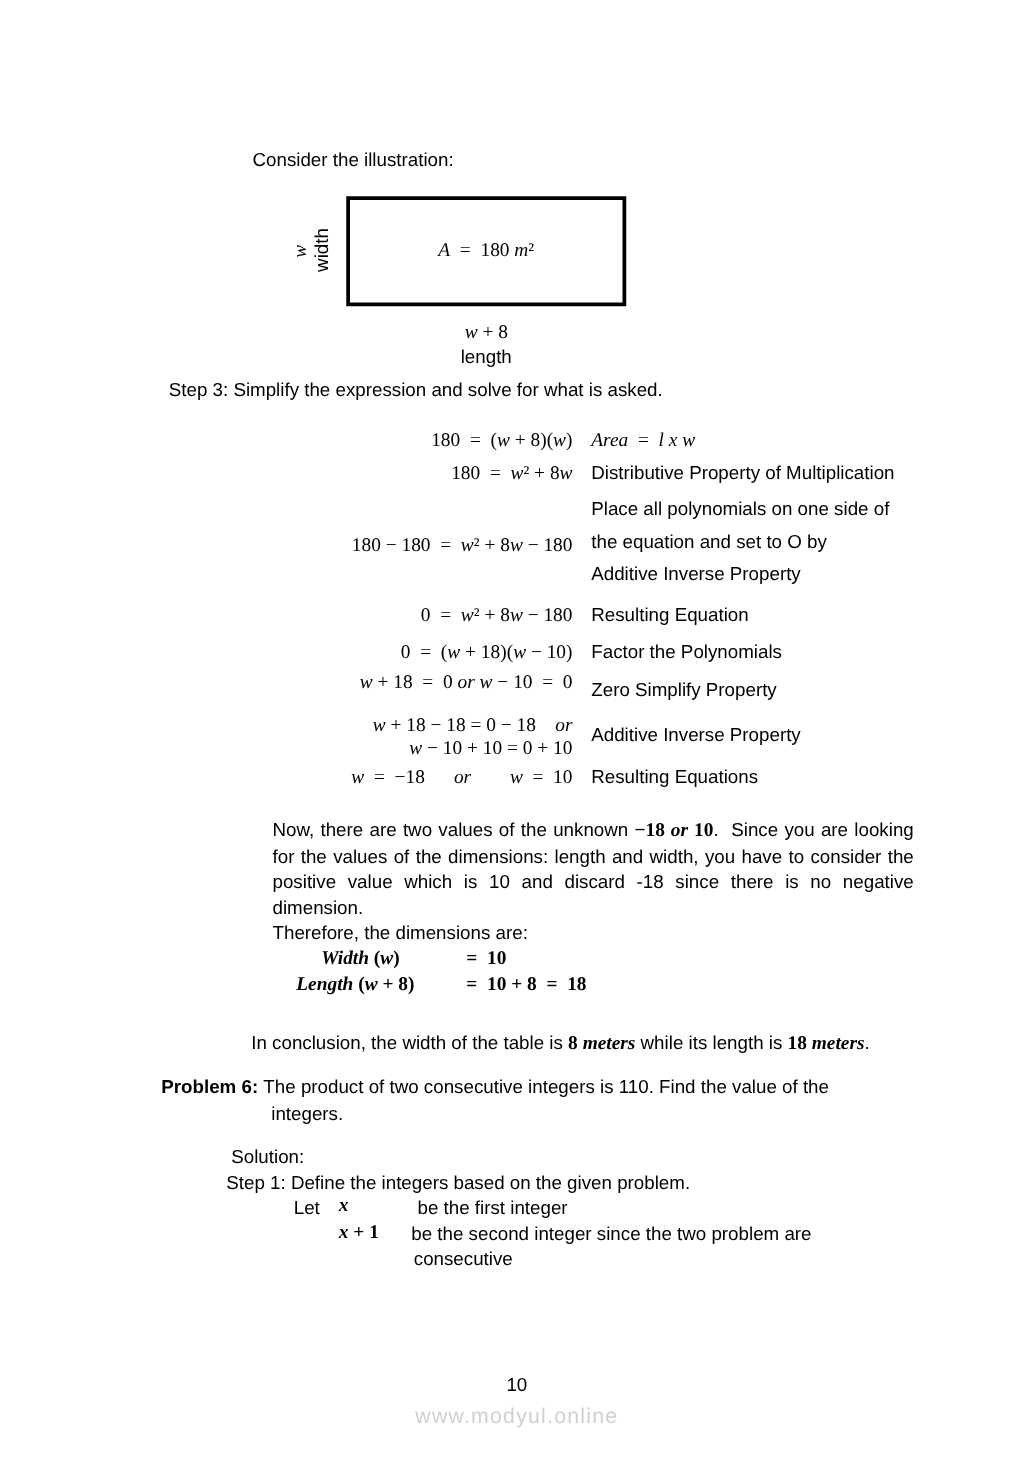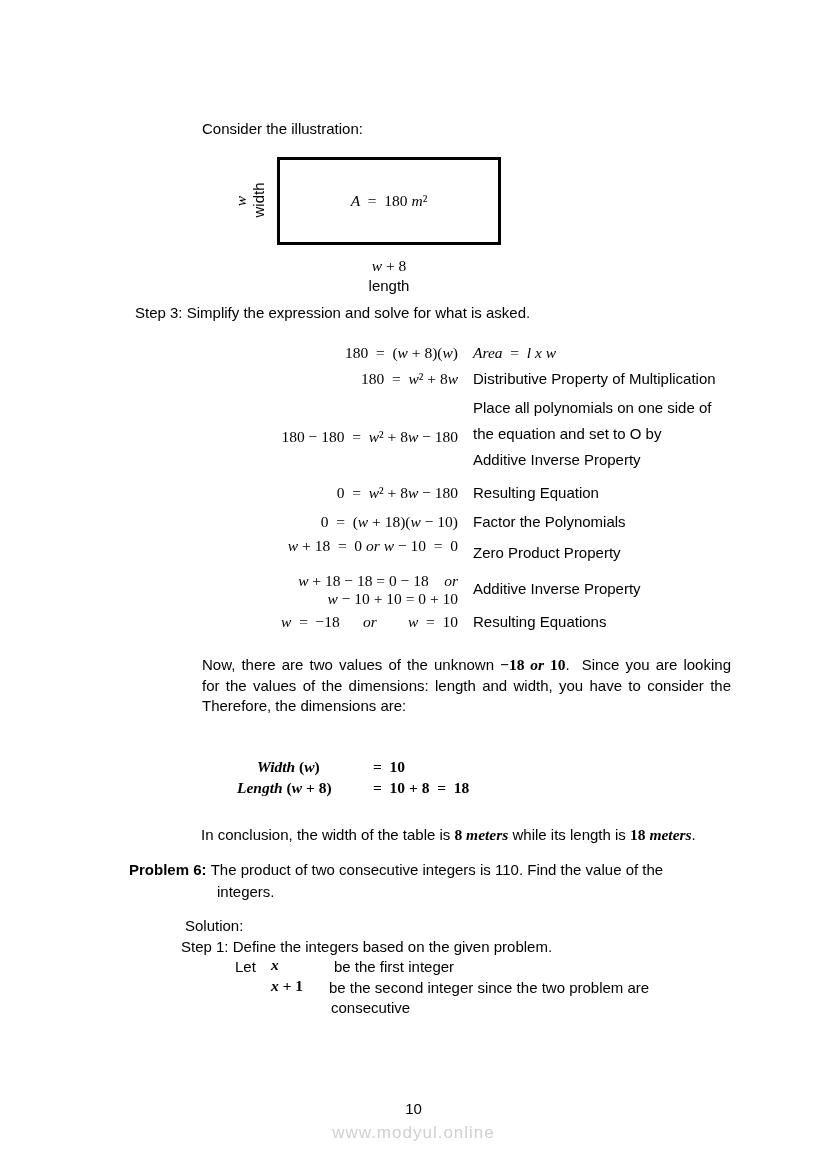--- a/index.html
+++ b/index.html
@@ -16,21 +16,21 @@
   .mbi { font-family:"Liberation Serif", serif; font-size:15.5px; font-weight:bold; font-style:italic; }
   .mathcol { right:369px; text-align:right; }
   .desccol { left:473px; }
   .rect {
     position:absolute; left:277px; top:157px; width:218px; height:82px;
     border:3px solid #000; display:flex; align-items:center; justify-content:center;
   }
   .vlab { position:absolute; transform:translate(-50%,-50%) rotate(-90deg); white-space:nowrap; }
   .cx { transform:translateX(-50%); }
   .para { position:absolute; left:202px; top:655px; width:529px; line-height:20.6px; white-space:normal; }
-  .para .ln { white-space:normal; }
+  .para .ln { white-space:normal;margin-left:16px; }
   .para .jl { text-align:justify; text-align-last:justify; }
   .centerline { position:absolute; left:0; width:827px; text-align:center; }
   .watermark { color:#d0d0d0; font-size:17px; letter-spacing:1px; }
 </style>
 </head>
 <body>
 
 <div class="page">
 
   <div class="abs" style="left:202px; top:120px;">Consider the illustration:</div>
@@ -55,27 +55,28 @@
   <div class="abs math mathcol" style="top:590px;"><i>w</i> − 10 + 10 = 0 + 10</div>
   <div class="abs math mathcol" style="top:613px;"><i>w</i>  =  −18      <i>or</i>        <i>w</i>  =  10</div>
 
   <div class="abs math desccol" style="top:344px;"><i>Area</i>  =  <i>l</i> <i>x</i> <i>w</i></div>
   <div class="abs desccol" style="top:399px;">Place all polynomials on one side of</div>
   <div class="abs desccol" style="top:370px;">Distributive Property of Multiplication</div>
   <div class="abs desccol" style="top:425px;">the equation and set to O by</div>
   <div class="abs desccol" style="top:451px;">Additive Inverse Property</div>
   <div class="abs desccol" style="top:484px;">Resulting Equation</div>
   <div class="abs desccol" style="top:513px;">Factor the Polynomials</div>
-  <div class="abs desccol" style="top:544px;">Zero Product Property</div>
+  <div class="abs desccol" style="top:544px;">Zero Simplify Property</div>
   <div class="abs desccol" style="top:580px;">Additive Inverse Property</div>
   <div class="abs desccol" style="top:613px;">Resulting Equations</div>
 
   <div class="para">
     <div class="ln jl"><span>Now, there are two values of the unknown </span><span class="mb">−18 </span><span class="mbi">or</span><span class="mb"> 10</span><span>.&nbsp; Since you are looking</span></div>
     <div class="ln jl"><span>for the values of the dimensions: length and width, you have to consider the</span></div>
+    <div class="ln jl"><span>positive value which is 10 and discard -18 since there is no negative dimension.</span></div>
     <div class="ln"><span>Therefore, the dimensions are:</span></div>
   </div>
 
   <div class="abs math bold" style="left:257px; top:758px;"><i>Width</i> (<i>w</i>)</div>
   <div class="abs math bold" style="left:373px; top:758px;">=  10</div>
   <div class="abs math bold" style="left:237px; top:779px;"><i>Length</i> (<i>w</i> + 8)</div>
   <div class="abs math bold" style="left:373px; top:779px;">=  10 + 8  =  18</div>
 
   <div class="abs" style="left:201px; top:826px;"><span>In conclusion, the width of the table is </span><span class="mb">8 </span><span class="mbi">meters</span><span> while its length is </span><span class="mb">18 </span><span class="mbi">meters</span><span>.</span></div>
 

